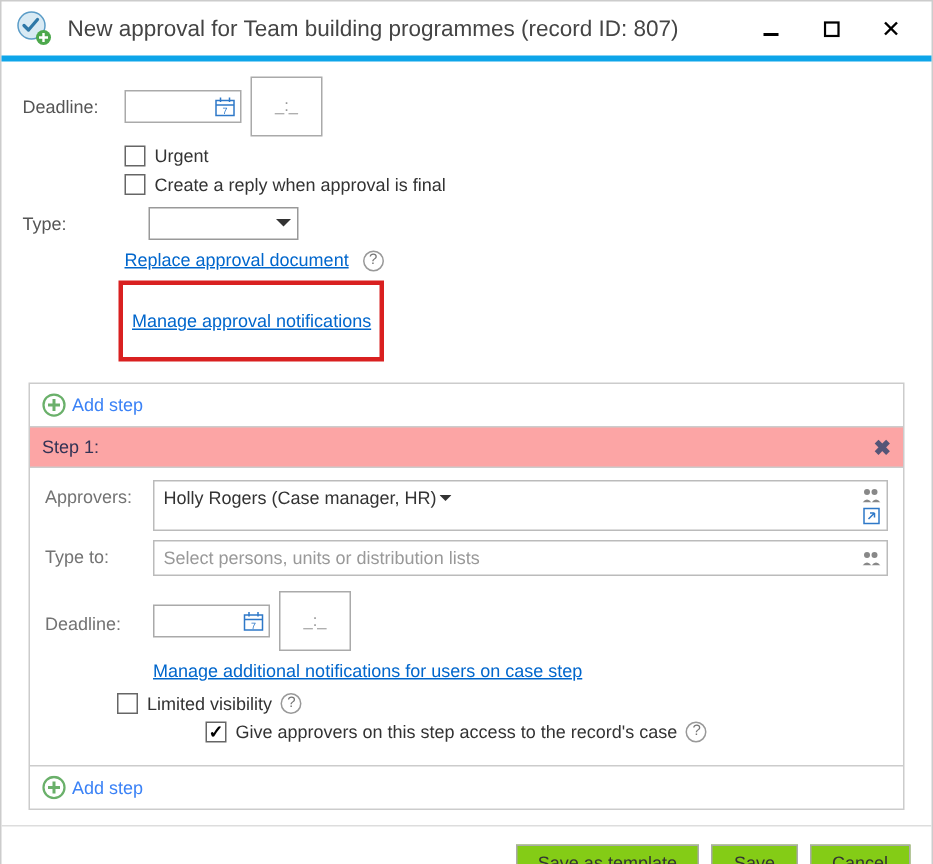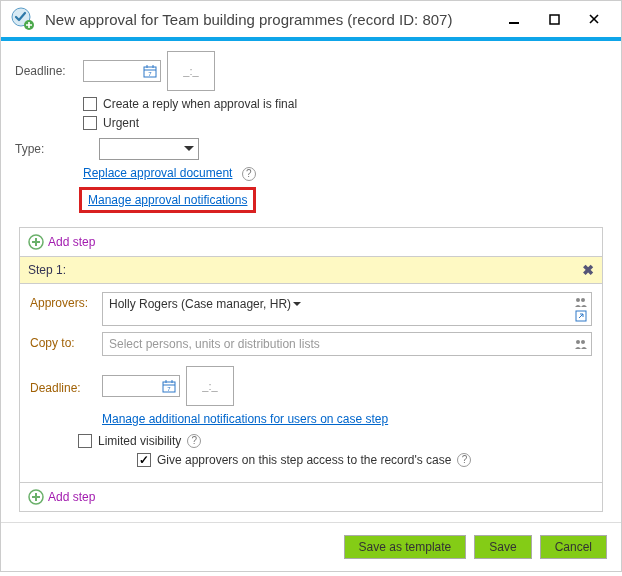--- a/index.html
+++ b/index.html
@@ -47,40 +47,40 @@
     width: 100px; height: 22px; border: 1px solid #999; background: #fff;
     display: flex; align-items: center; justify-content: flex-end; padding-right: 4px;
   }
   .link { color: #0066cc; text-decoration: underline; cursor: pointer; text-align: center; }
   .help-icon {
     display: inline-flex; width: 14px; height: 14px; border: 1px solid #999; border-radius: 50%;
     align-items: center; justify-content: center; font-size: 10px; color: #777; margin-left: 6px;
     vertical-align: middle;
   }
   .highlight-box {
-    border: 3px solid #d92020; padding: 3px 6px; display: inline-block; margin-left: 64px; margin-top: 2px;
+    border: 3px solid #d92020; padding: 17px 6px; display: inline-block; margin-left: 64px; margin-top: 2px;
   }
   .step-container {
     border: 1px solid #ccc; margin: 14px 4px 6px 4px;
   }
   .add-step-bar { padding: 6px 8px; display: flex; align-items: center; }
   .add-step-bar.bottom { border-top: 1px solid #ccc; }
   .plus-icon {
     width: 16px; height: 16px; border-radius: 50%; color: #5a9c5a;
     display: inline-flex; align-items: center; justify-content: center; font-size: 16px; font-weight: bold; margin-right: 4px;
   }
-  .add-step-text { color: #a21caf; }
+  .add-step-text { color: #3b82f6; }
   .step-header {
-    background: #fef9c3; padding: 5px 8px; display: flex; align-items: center;
+    background: #fca5a5; padding: 5px 8px; display: flex; align-items: center;
     color: #335; font-size: 12px; border-top: 1px solid #ccc; border-bottom: 1px solid #ccc;
   }
   .step-header .close-x { margin-left: auto; color: #557; font-size: 14px; font-weight: bold; cursor: pointer; }
   .step-body { padding: 8px 10px 10px 10px; }
   .field-row { display: flex; margin-bottom: 6px; align-items: flex-start; }
-  .field-lbl { width: 72px; padding-top: 4px; color: #a16207; }
+  .field-lbl { width: 72px; padding-top: 4px; color: #737373; }
   .multi-input {
     flex: 1; border: 1px solid #bbb; background: #fff; min-height: 34px;
     position: relative; padding: 4px 20px 4px 6px;
   }
   .multi-input.small { min-height: 24px; }
   .placeholder { color: #999; }
   .side-icons {
     position: absolute; right: 3px; top: 0; bottom: 0;
     display: flex; flex-direction: column; justify-content: space-between; padding: 3px 0;
   }
@@ -141,26 +141,26 @@
               <line x1="10" y1="1" x2="10" y2="4" stroke="#2e78c8"></line>
               <text x="7" y="12" font-size="6" fill="#2e78c8" text-anchor="middle">7</text>
             </svg>
         </span>
       </div>
       <div class="time-input">_:_</div>
     </div>
 
     <div class="chk-row">
       <span class="chk"></span>
-      <span>Create a reply when approval is final</span>
+      <span>Urgent</span>
     </div>
 
     <div class="chk-row">
       <span class="chk"></span>
-      <span>Urgent</span>
+      <span>Create a reply when approval is final</span>
     </div>
 
     <div class="row" style="margin-top:8px;gap:16px;">
       <span class="lbl">Type:</span>
       <div class="dropdown">
         <span>
           <svg width="10" height="6">
               <path d="M0 0 L5 5 L10 0 Z" fill="#333"></path>
             </svg>
         </span>
@@ -214,21 +214,21 @@
                 <svg width="12" height="12">
                     <rect x="1" y="1" width="10" height="10" fill="none" stroke="#2e78c8" stroke-width="1"></rect>
                     <path d="M4 8 L8 4 M8 4 h-3 M8 4 v3" fill="none" stroke="#2e78c8" stroke-width="1"></path>
                   </svg>
               </span>
             </div>
           </div>
         </div>
 
         <div class="field-row">
-          <span class="field-lbl">Copy to:</span>
+          <span class="field-lbl">Type to:</span>
           <div class="multi-input small">
             <span class="placeholder">Select persons, units or distribution lists</span>
             <div class="side-icons" style="justify-content:center;">
               <span class="side-icon">
                 <svg width="14" height="10">
                     <circle cx="4" cy="3" r="2" fill="#888"></circle>
                     <circle cx="9" cy="3" r="2" fill="#888"></circle>
                     <path d="M1 10 q3 -4 6 0 M7 10 q3 -4 6 0" fill="#888"></path>
                   </svg>
               </span>

